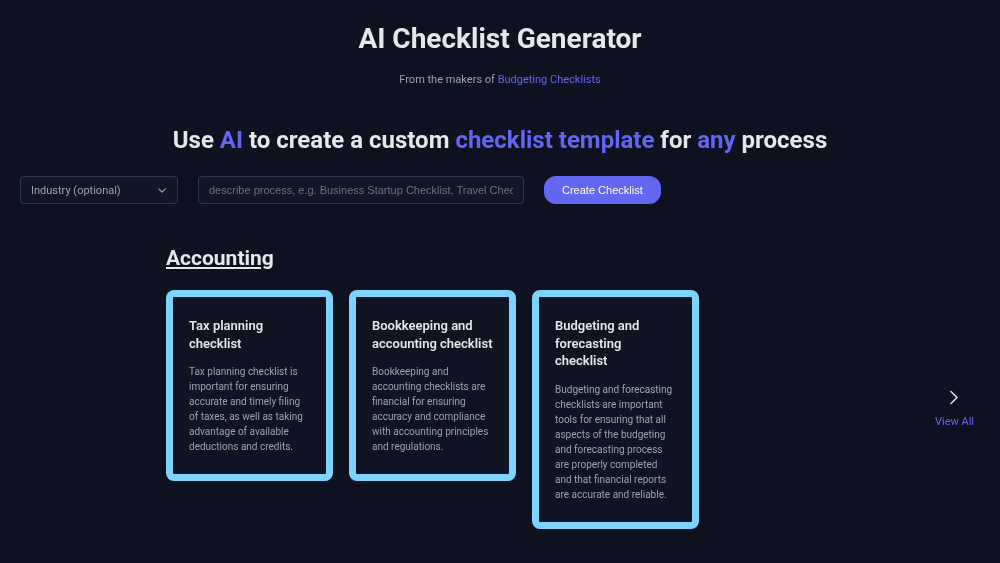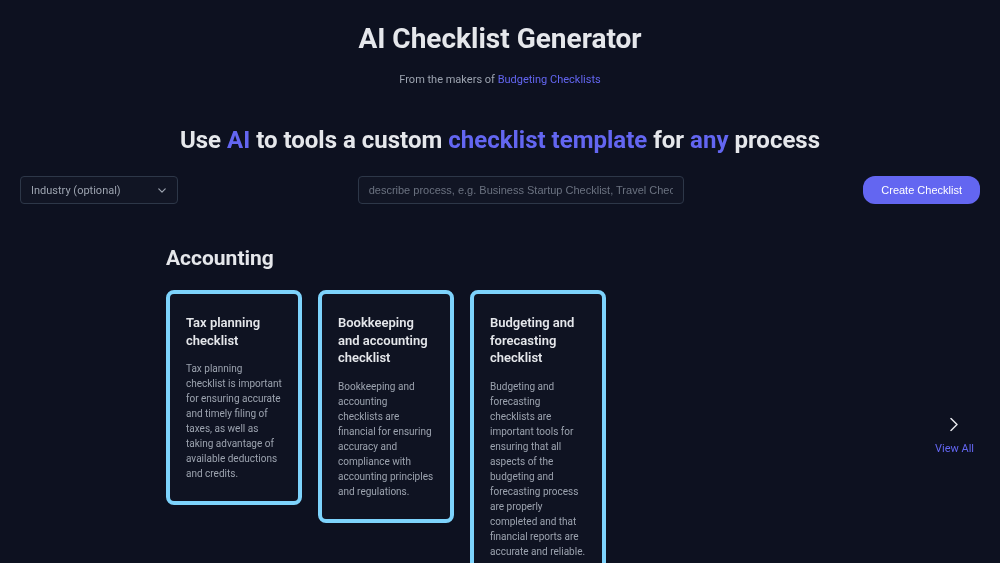--- a/index.html
+++ b/index.html
@@ -38,21 +38,21 @@
       font-weight: 700;
       color: #e5e7eb;
       margin-top: 40px;
       margin-bottom: 22px;
     }
     .tagline .highlight {
       color: #6366f1;
     }
     .form-row {
       display: flex;
-      justify-content: space-between;
+      justify-content: flex-start;
       gap: 20px;
       padding: 0 20px;
     }
     .industry-select {
       width: 158px;
       height: 28px;
       background-color: rgba(255,255,255,0.02);
       border: 1px solid #2d3748;
       border-radius: 4px;
       color: #9ca3af;
@@ -110,30 +110,31 @@
       margin: 0 auto;
       text-align: left;
       padding: 0 0;
     }
     .category-title {
       font-size: 21px;
       font-weight: 700;
       color: #e5e7eb;
       margin-top: 42px;
       margin-bottom: 20px;
+      text-decoration: underline;
     }
     .cards-row {
       display: flex;
       gap: 16px;
       align-items: flex-start;
       position: relative;
     }
     .card {
-      width: 136px;
-      border: 4px solid #7dd3fc;
+      width: 167px;
+      border: 7px solid #7dd3fc;
       border-radius: 8px;
       padding: 20px 16px;
       background-color: rgba(255,255,255,0.01);
       cursor: pointer;
     }
     .card-title {
       font-size: 13px;
       font-weight: 600;
       color: #e5e7eb;
       margin-bottom: 12px;
@@ -172,21 +173,21 @@
 </head>
 <body>
 
 <div class="container">
   <h1 class="page-title">AI Checklist Generator</h1>
   <div class="subtitle">
     <span>From the makers of </span><a class="subtitle-link">Budgeting Checklists</a>
   </div>
 
   <h2 class="tagline">
-    <span>Use </span><span class="highlight">AI</span><span> to tools a custom </span><span class="highlight">checklist template</span><span> for </span><span class="highlight">any</span><span> process</span>
+    <span>Use </span><span class="highlight">AI</span><span> to create a custom </span><span class="highlight">checklist template</span><span> for </span><span class="highlight">any</span><span> process</span>
   </h2>
 
   <div class="form-row">
     <div class="industry-select">
       <span>Industry (optional)</span>
       <span class="chevron-icon">
         <svg viewBox="0 0 10 6" fill="none">
             <path d="M1 1L5 5L9 1" stroke="#9ca3af" stroke-width="1.5" stroke-linecap="round" stroke-linejoin="round"></path>
           </svg>
       </span>

